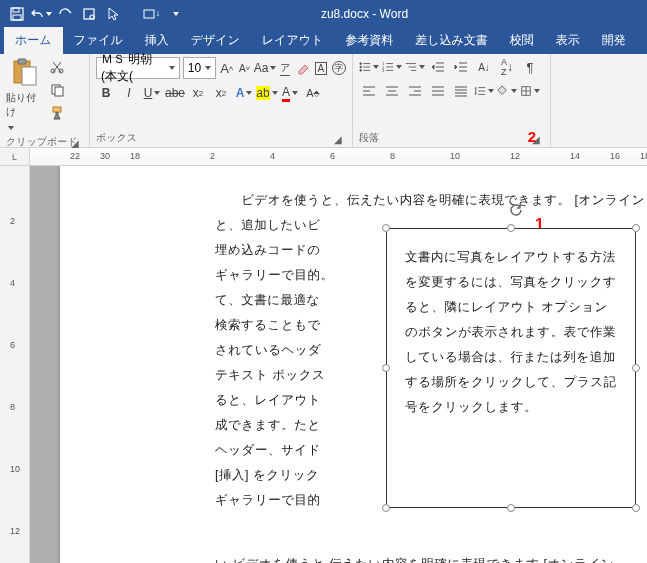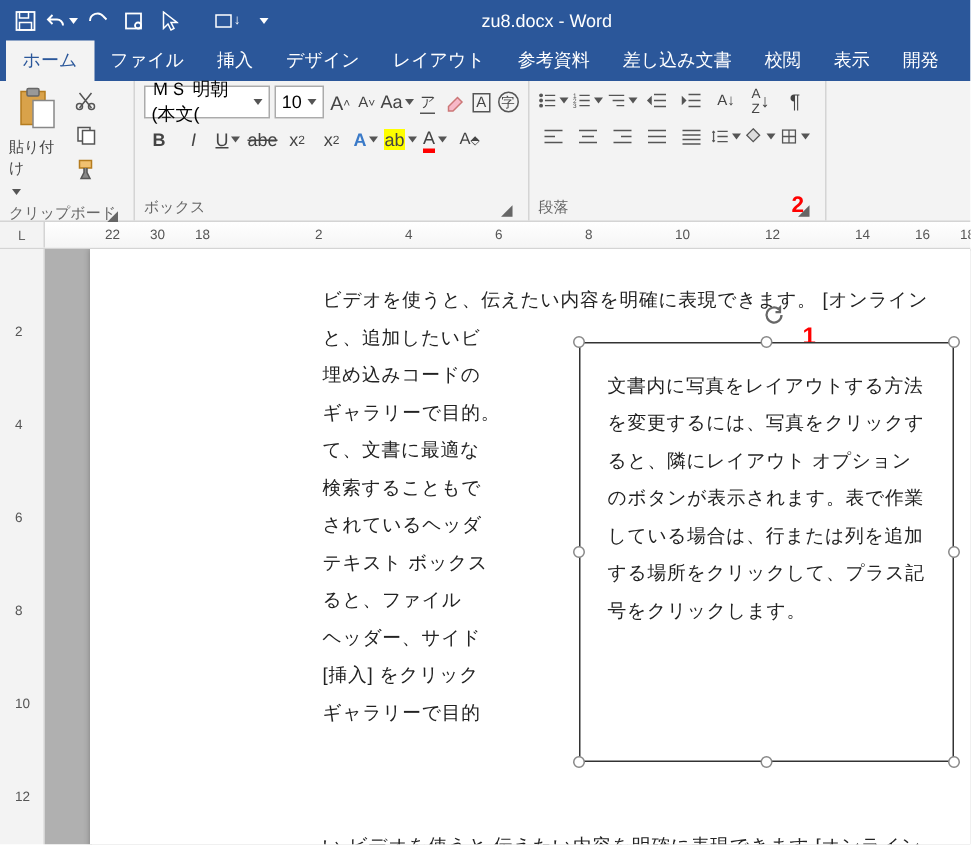--- a/index.html
+++ b/index.html
@@ -360,29 +360,30 @@
       <span class="vtick" style="top: 50px;">2</span>
       <span class="vtick" style="top: 112px;">4</span>
       <span class="vtick" style="top: 174px;">6</span>
       <span class="vtick" style="top: 236px;">8</span>
       <span class="vtick" style="top: 298px;">10</span>
       <span class="vtick" style="top: 360px;">12</span>
     </div>
   <div class="page">
     <div class="paper">
       <div class="body-text" id="bodytxt">
-          <p style="width: 430px; white-space: nowrap;">ビデオを使うと、伝えたい内容を明確に表現できます。 [オンライン</p>
+          <p style="width: 430px; white-space: nowrap; text-align: right;">ビデオを使うと、伝えたい内容を明確に表現できます。 [オンライン</p>
           <p>と、追加したいビ</p>
           <p>埋め込みコードの</p>
           <p>ギャラリーで目的。</p>
           <p>て、文書に最適な</p>
           <p>検索することもで</p>
           <p>されているヘッダ</p>
           <p>テキスト ボックス</p>
-          <p>ると、ファイル</p>
+          <p>ると、レイアウト</p>
+          <p>成できます。たと</p>
           <p>ヘッダー、サイド</p>
           <p></p>
           <p>[挿入] をクリック</p>
           <p>ギャラリーで目的</p>
         </div>
       <div class="right-text" id="righttxt">
           <p>ビ</p>
           <p>&nbsp;</p>
           <p>&nbsp;</p>
           <p>ま</p>

